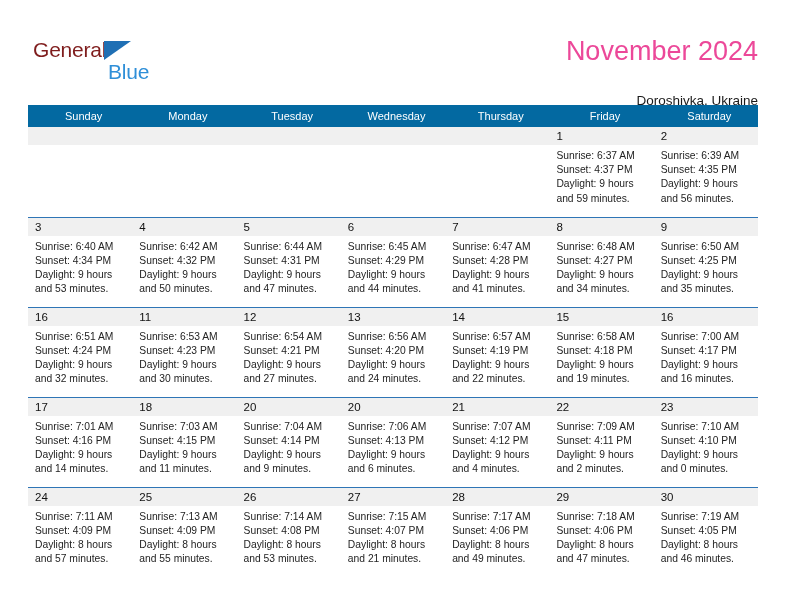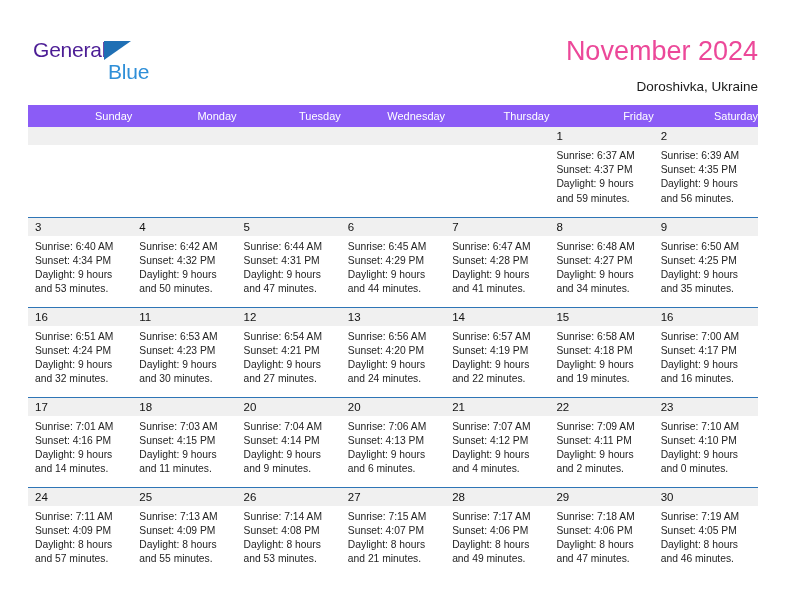--- a/index.html
+++ b/index.html
@@ -33,21 +33,21 @@
     left: 33px;
     top: 38px;
     width: 120px;
     height: 48px;
   }
   .logo-general {
     position: absolute;
     left: 0;
     top: 0;
     font-size: 21px;
-    color: #4c1d95;
+    color: #7f1d1d;
     letter-spacing: -0.2px;
     line-height: 24px;
     font-family: "Liberation Sans", sans-serif;
   }
   .logo-tri {
     position: absolute;
     left: 71px;
     top: 3px;
     width: 0;
     height: 0;
@@ -71,43 +71,43 @@
     top: 35px;
     font-size: 27px;
     color: #ec4899;
     text-align: right;
     line-height: 32px;
     white-space: nowrap;
   }
   .subtitle {
     position: absolute;
     right: 34px;
-    top: 79px;
+    top: 93px;
     font-size: 13.5px;
     color: #1a1a1a;
     text-align: center;
     line-height: 16px;
     white-space: nowrap;
   }
 
   
   .cal {
     position: absolute;
     left: 28px;
     top: 105px;
     width: 730px;
     border-collapse: collapse;
     table-layout: fixed;
   }
   .cal th {
-    background: #8b5cf6;
+    background: #0369a1;
     color: #ffffff;
     font-size: 11px;
     font-weight: normal;
-    text-align: right;
+    text-align: center;
     padding: 5px 0 5px 7px;
     height: 19px;
     box-sizing: border-box;
     vertical-align: middle;
   }
   .weekrow > td {
     padding: 0;
     vertical-align: top;
     border-top: 1.4px solid #2e75b6;
     height: 90px;

